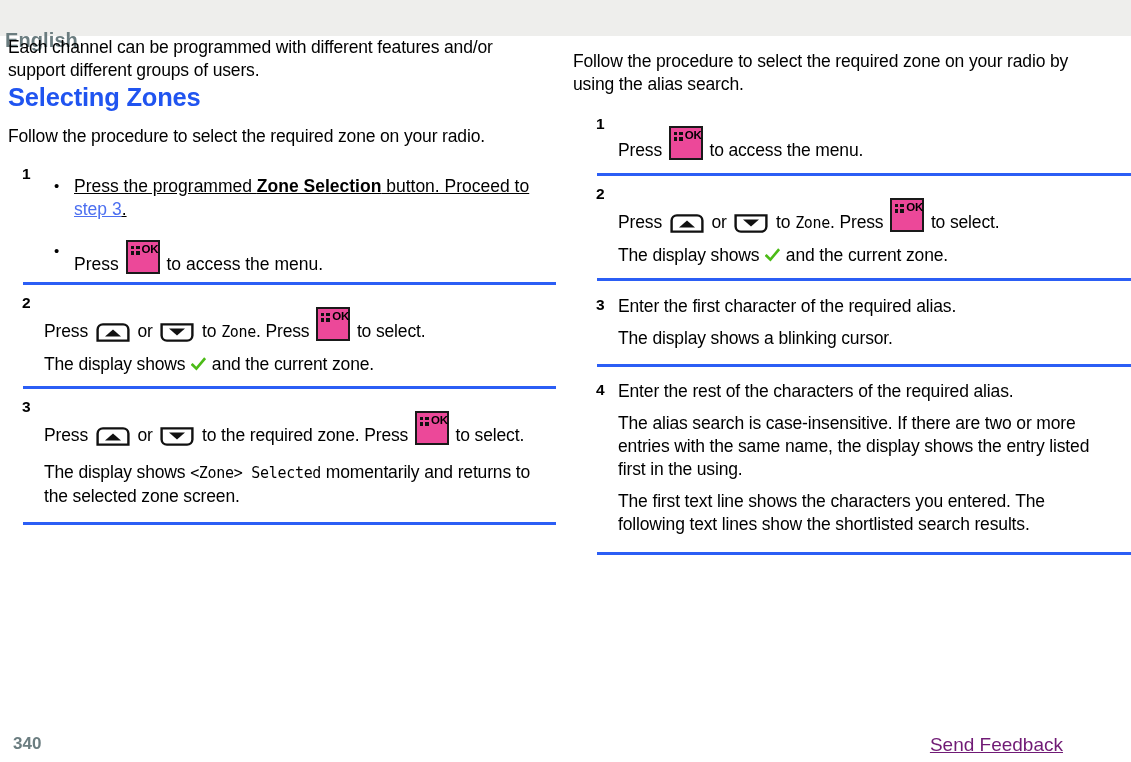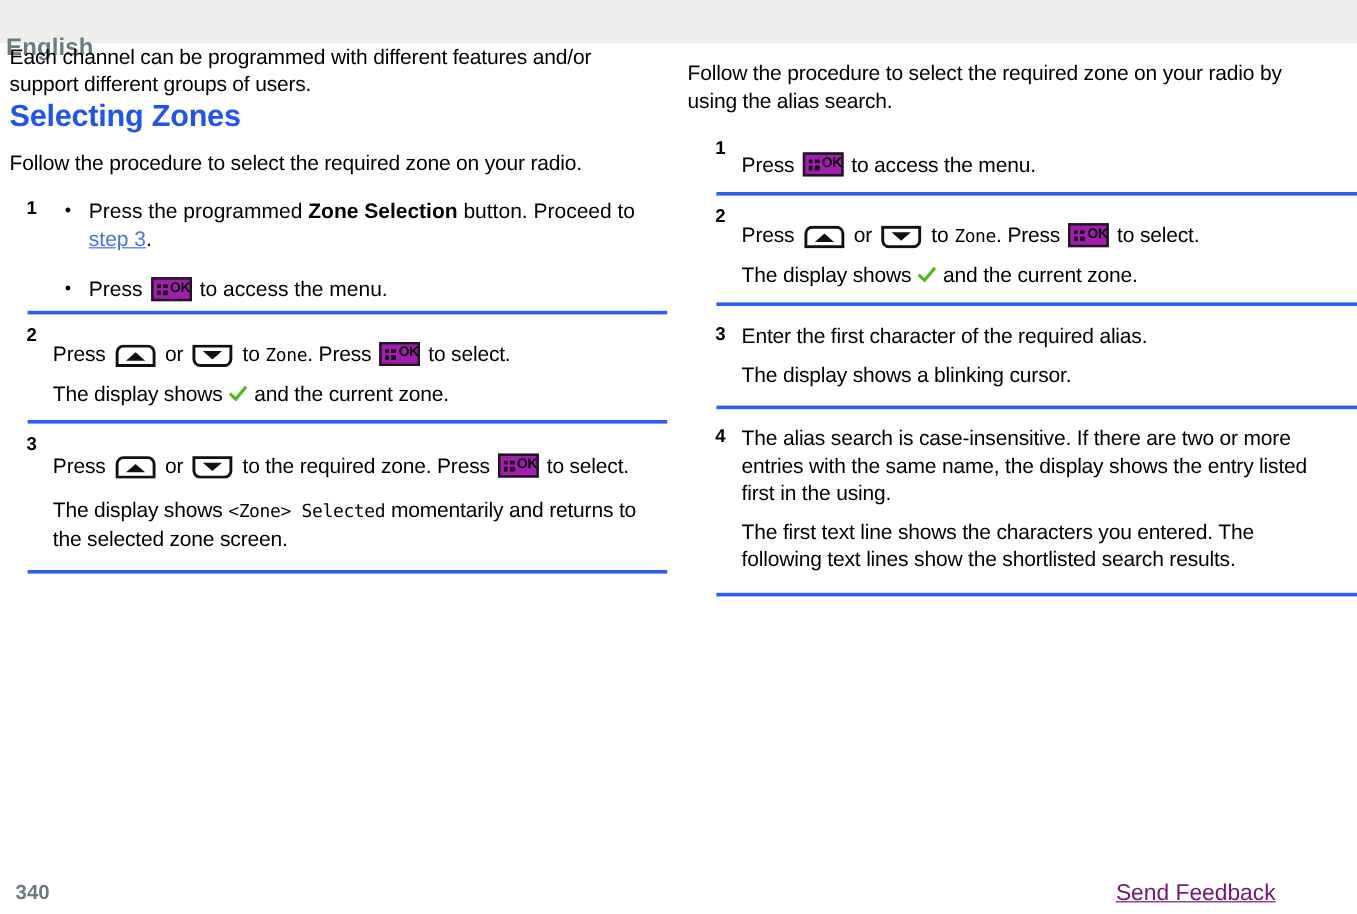--- a/index.html
+++ b/index.html
@@ -117,41 +117,41 @@
 
   
   .bullets { margin: 0; padding: 0; list-style: none; }
   .bullets li {
     position: relative;
     padding-left: 30px;
     margin-top: 12px;
     font-size: 17.5px;
     line-height: 23px;
   }
-  .bullets li:first-child { margin-top: 1px; }
+  .bullets li:first-child { margin-top: 11px; text-decoration: underline; }
   .bullets li::before {
     content: "\2022";
     position: absolute;
     left: 10px;
     top: -1px;
     font-size: 15px;
   }
 
   
   .icon {
     display: inline-block;
     vertical-align: -4px;
   }
 
   .ok-key {
     position: relative;
     width: 34px;
-    height: 20px;
+    height: 34px;
     border: 2px solid #1a1a1a;
-    background: #a21caf;
+    background: #ec4899;
     box-sizing: border-box;
     vertical-align: -4px;
     margin: 0 2px;
   }
   .ok-key .grid {
     position: absolute;
     left: 3px;
     top: 4px;
     width: 9px;
     height: 9px;
@@ -357,20 +357,21 @@
       <div class="step" style="padding-left:45px;padding-top:14px;padding-bottom:14px;">
         <span class="step-num" style="left:23px;top:14px;">3</span>
         <p class="body-text">Enter the first character of the required alias.</p>
         <p class="body-text">The display shows a blinking cursor.</p>
       </div>
 
       <div class="divider"></div>
 
       <div class="step" style="padding-left:45px;padding-top:13px;padding-bottom:16px;">
         <span class="step-num" style="left:23px;top:13px;">4</span>
+        <p class="body-text">Enter the rest of the characters of the required alias.</p>
         <p class="body-text">The alias search is case-insensitive. If there are two or more entries with the same name, the display shows the entry listed first in the using.</p>
         <p class="body-text">The first text line shows the characters you entered. The following text lines show the shortlisted search results.</p>
       </div>
 
       <div class="divider"></div>
 
     </div>
   </div>
 </div>
 

